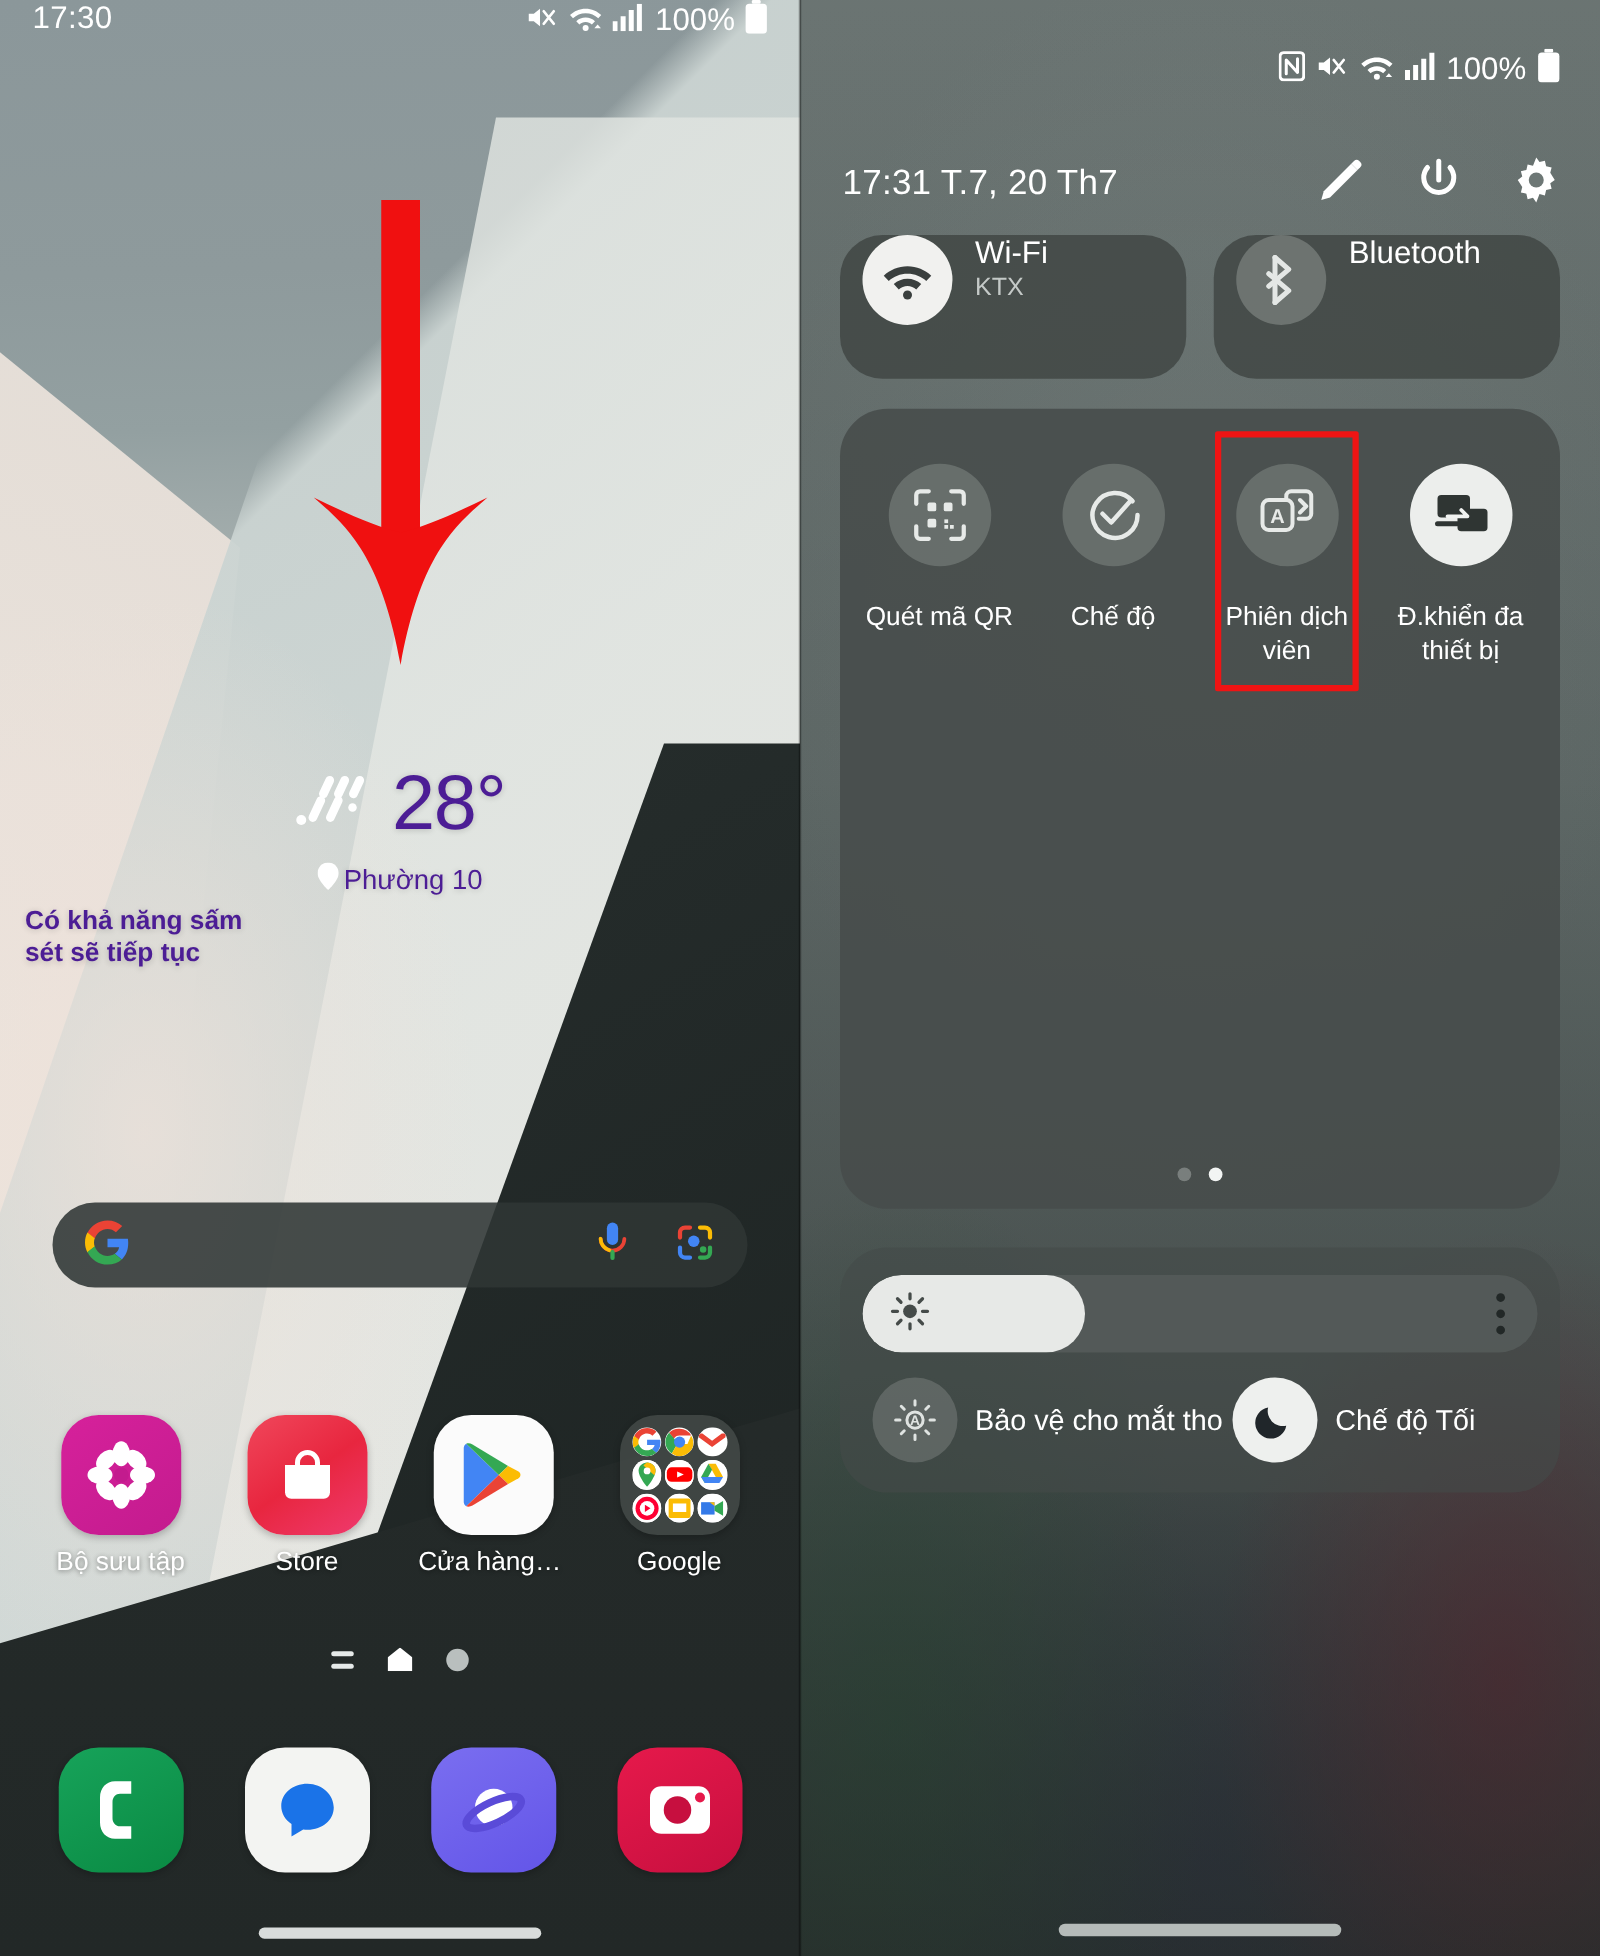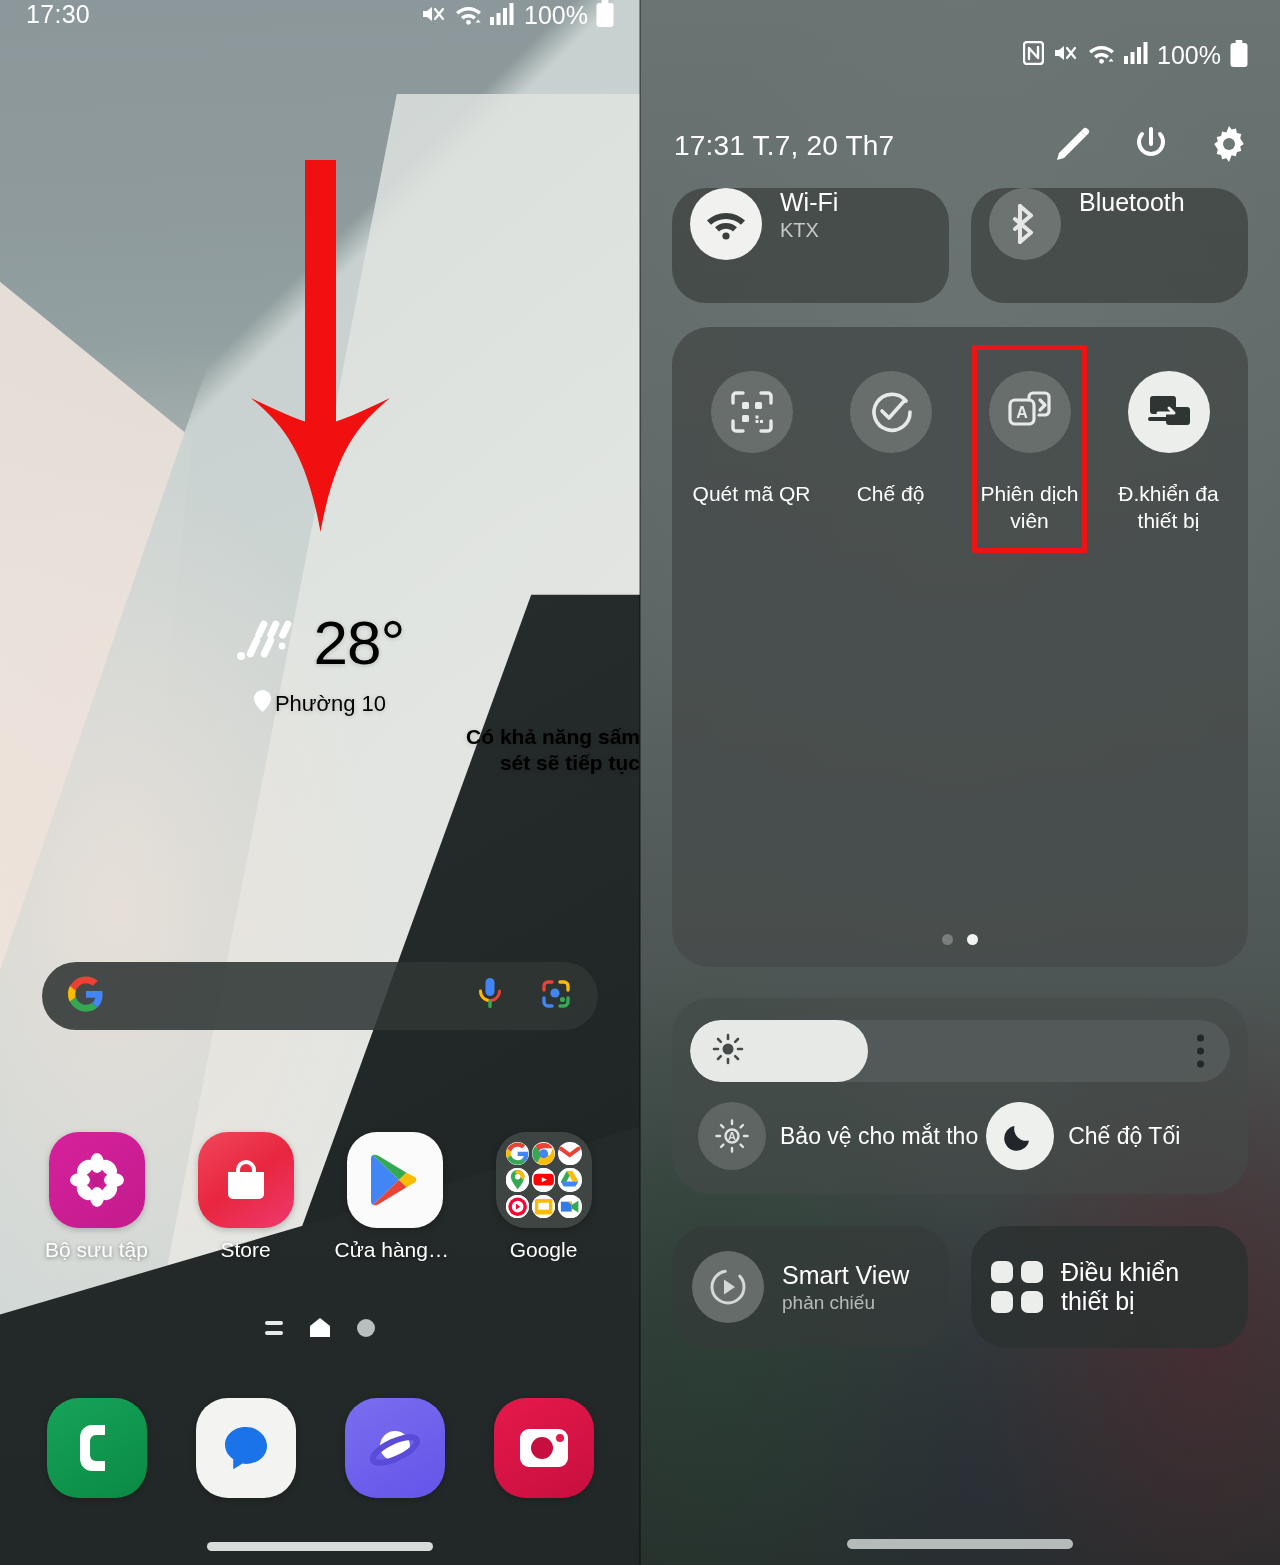--- a/index.html
+++ b/index.html
@@ -48,21 +48,21 @@
     display:flex; align-items:flex-start; justify-content:space-between;
     padding:0 26px; color:#fff; z-index:6;
   }
   .l-time { font-size:25px; letter-spacing:.3px; }
   .l-sysicons { display:flex; align-items:center; gap:8px; }
   .l-pct { font-size:25px; margin-left:2px; }
 
   
   .weather {
     position:absolute; left:0; right:0; top:612px; z-index:5;
-    text-align:right; color:#000000;
+    text-align:left; color:#4c1d95;
     text-shadow:0 1px 5px rgba(0,0,0,.18);
   }
   .weather-top { display:flex; align-items:center; justify-content:center; gap:14px; }
   .w-temp { font-size:62px; font-weight:300; line-height:1; letter-spacing:-1px; }
   .w-loc { margin-top:16px; font-size:22px; display:flex; align-items:center; justify-content:center; gap:4px; font-weight:400;}
   .w-desc { margin-top:6px; font-size:21px; line-height:1.25; font-weight:600;padding-left:20px; }
 
   
   .gsearch {
     position:absolute; left:42px; top:962px; width:556px; height:68px;
@@ -742,45 +742,20 @@
           <span class="bright-circ on">
             <svg width="34" height="34" viewBox="0 0 34 34">
               <path d="M26 21.5A12 12 0 0111.5 7 12.5 12.5 0 1026 21.5z" fill="#20262a"></path>
             </svg>
           </span>
           <span class="bright-lbl">Chế độ Tối</span>
         </div>
       </div>
     </div>
 
-    <div class="qp-bottom">
-      <div class="bot-tile">
-        <span class="tile-circ off">
-          <svg width="44" height="44" viewBox="0 0 44 44">
-            <circle cx="22" cy="22" r="16" fill="none" stroke="#d4d8d6" stroke-width="3" stroke-dasharray="72 16" stroke-linecap="round"></circle>
-            <path d="M18 14.5l11 7.5-11 7.5z" fill="#d4d8d6"></path>
-          </svg>
-        </span>
-        <span class="bot-txt">
-          <div class="bot-title">Smart View</div>
-          <div class="bot-sub">phản chiếu</div>
-        </span>
-      </div>
-      <div class="bot-tile dark">
-        <span class="dots4">
-            <i></i>
-            <i></i>
-            <i></i>
-            <i></i>
-          </span>
-        <span class="bot-txt">
-          <div class="bot-title">Điều khiển thiết bị</div>
-        </span>
-      </div>
-    </div>
 
     <div class="r-navbar">
         <i></i>
       </div>
   </div>
 
   <div class="divider"></div>
 </div>
 
 </body></html>

